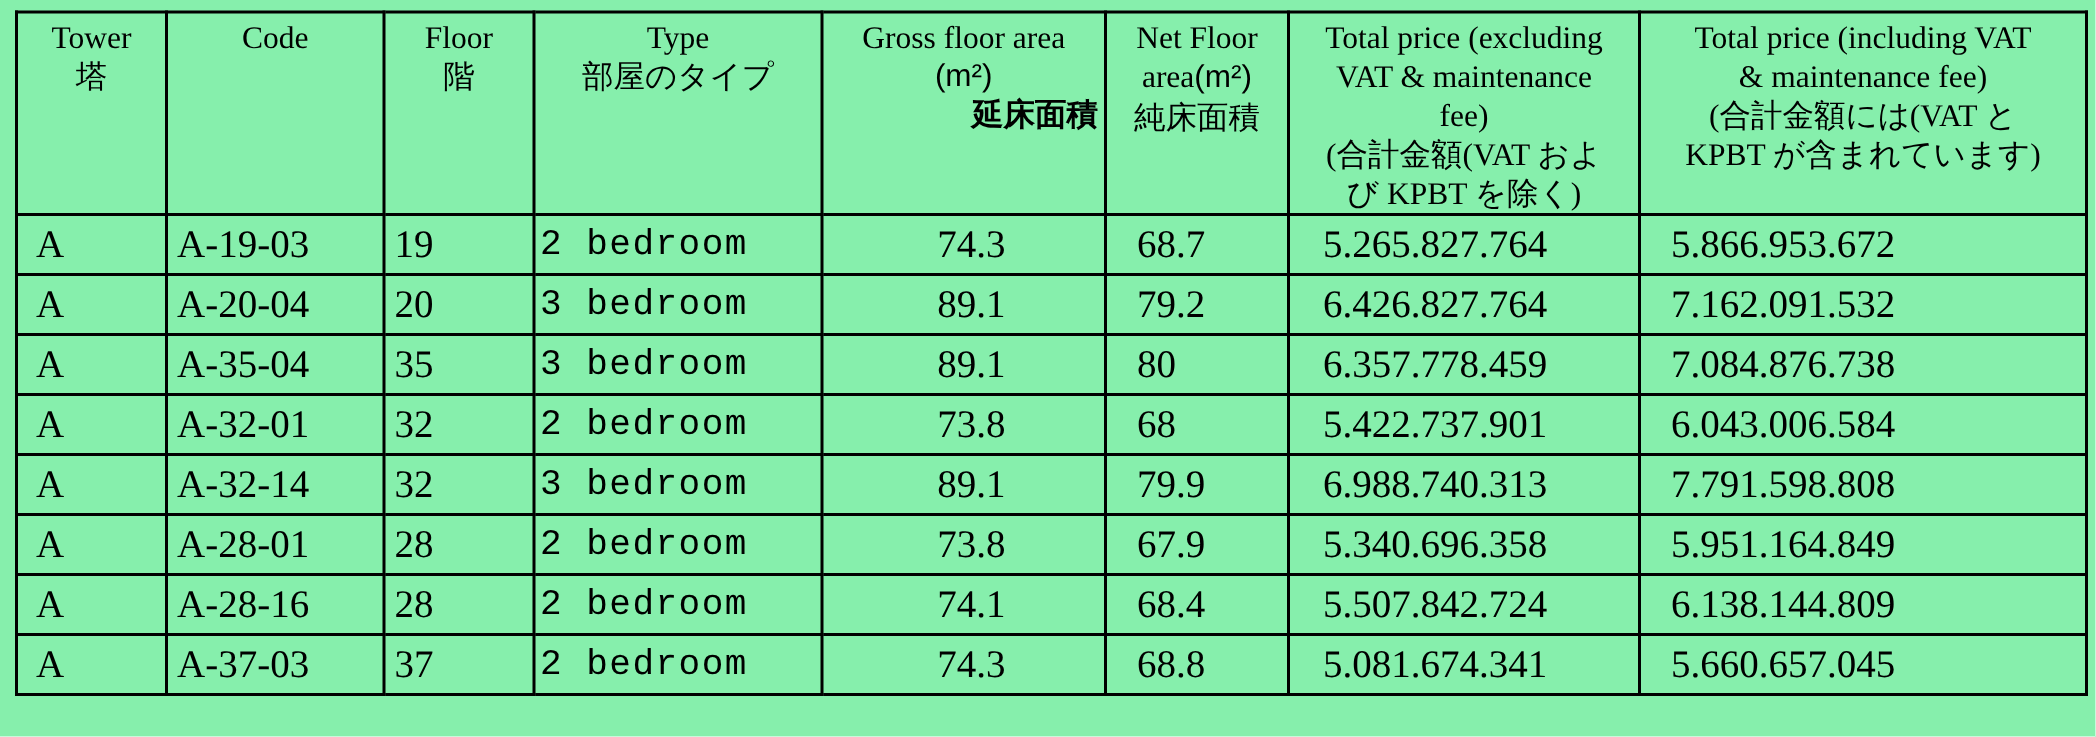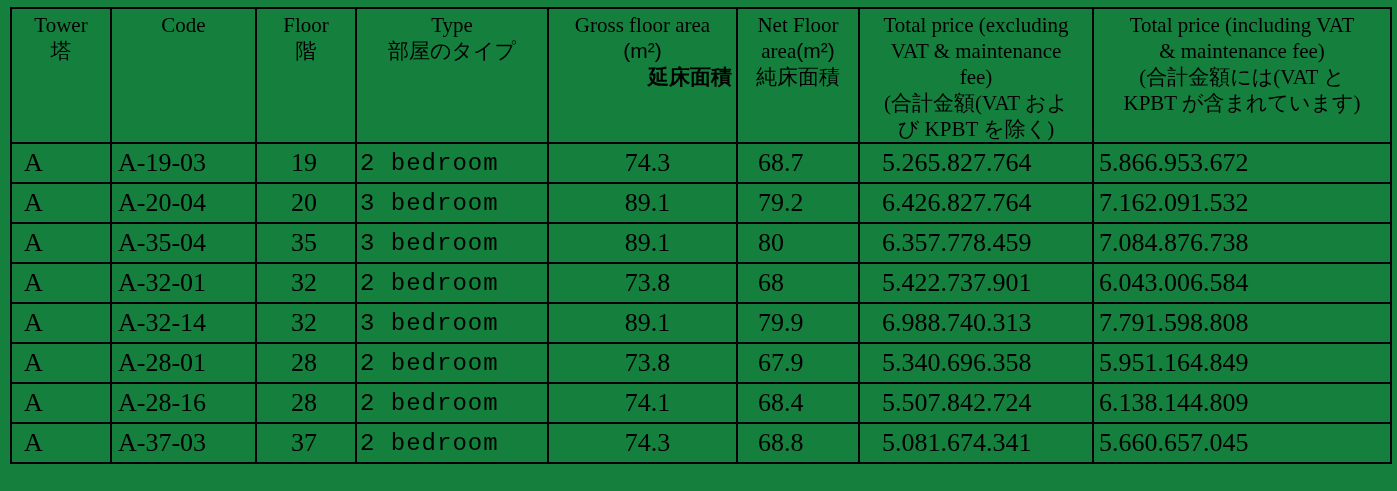--- a/index.html
+++ b/index.html
@@ -6,21 +6,21 @@
     margin: 0;
     padding: 0;
     background: #ffffff;
     color: #000000;
     font-family: "Liberation Serif", serif;
   }
   .page {
     position: relative;
     width: 1397px;
     height: 491px;
-    background: #15803d;
+    background: #86efac;
     overflow: hidden;
   }
   table.price-table {
     position: absolute;
     left: 10px;
     top: 7px;
     width: 1380px;
     border-collapse: collapse;
     table-layout: fixed;
   }
@@ -58,31 +58,31 @@
 
   tbody tr { height: 40px; }
   td {
     font-size: 26px;
     vertical-align: middle;
     padding: 0;
     white-space: nowrap;
   }
   td.c0 { padding-left: 12px; }
   td.c1 { padding-left: 6px; }
-  td.c2 { padding-left: 34px; }
+  td.c2 { padding-left: 6px; }
   td.c3 {
     padding-left: 3px;
     font-family: "Liberation Mono", "DejaVu Sans Mono", monospace;
     font-size: 24px;
     letter-spacing: 1px;
   }
   td.c4 { padding-left: 10px; text-align: center; }
   td.c5 { padding-left: 20px; }
   td.c6 { padding-left: 22px; }
-  td.c7 { padding-left: 5px; }
+  td.c7 { padding-left: 20px; }
 </style>
 </head>
 <body>
 
 <div class="page">
   <table class="price-table">
     <colgroup>
       <col class="c0">
         <col class="c1">
         <col class="c2">

